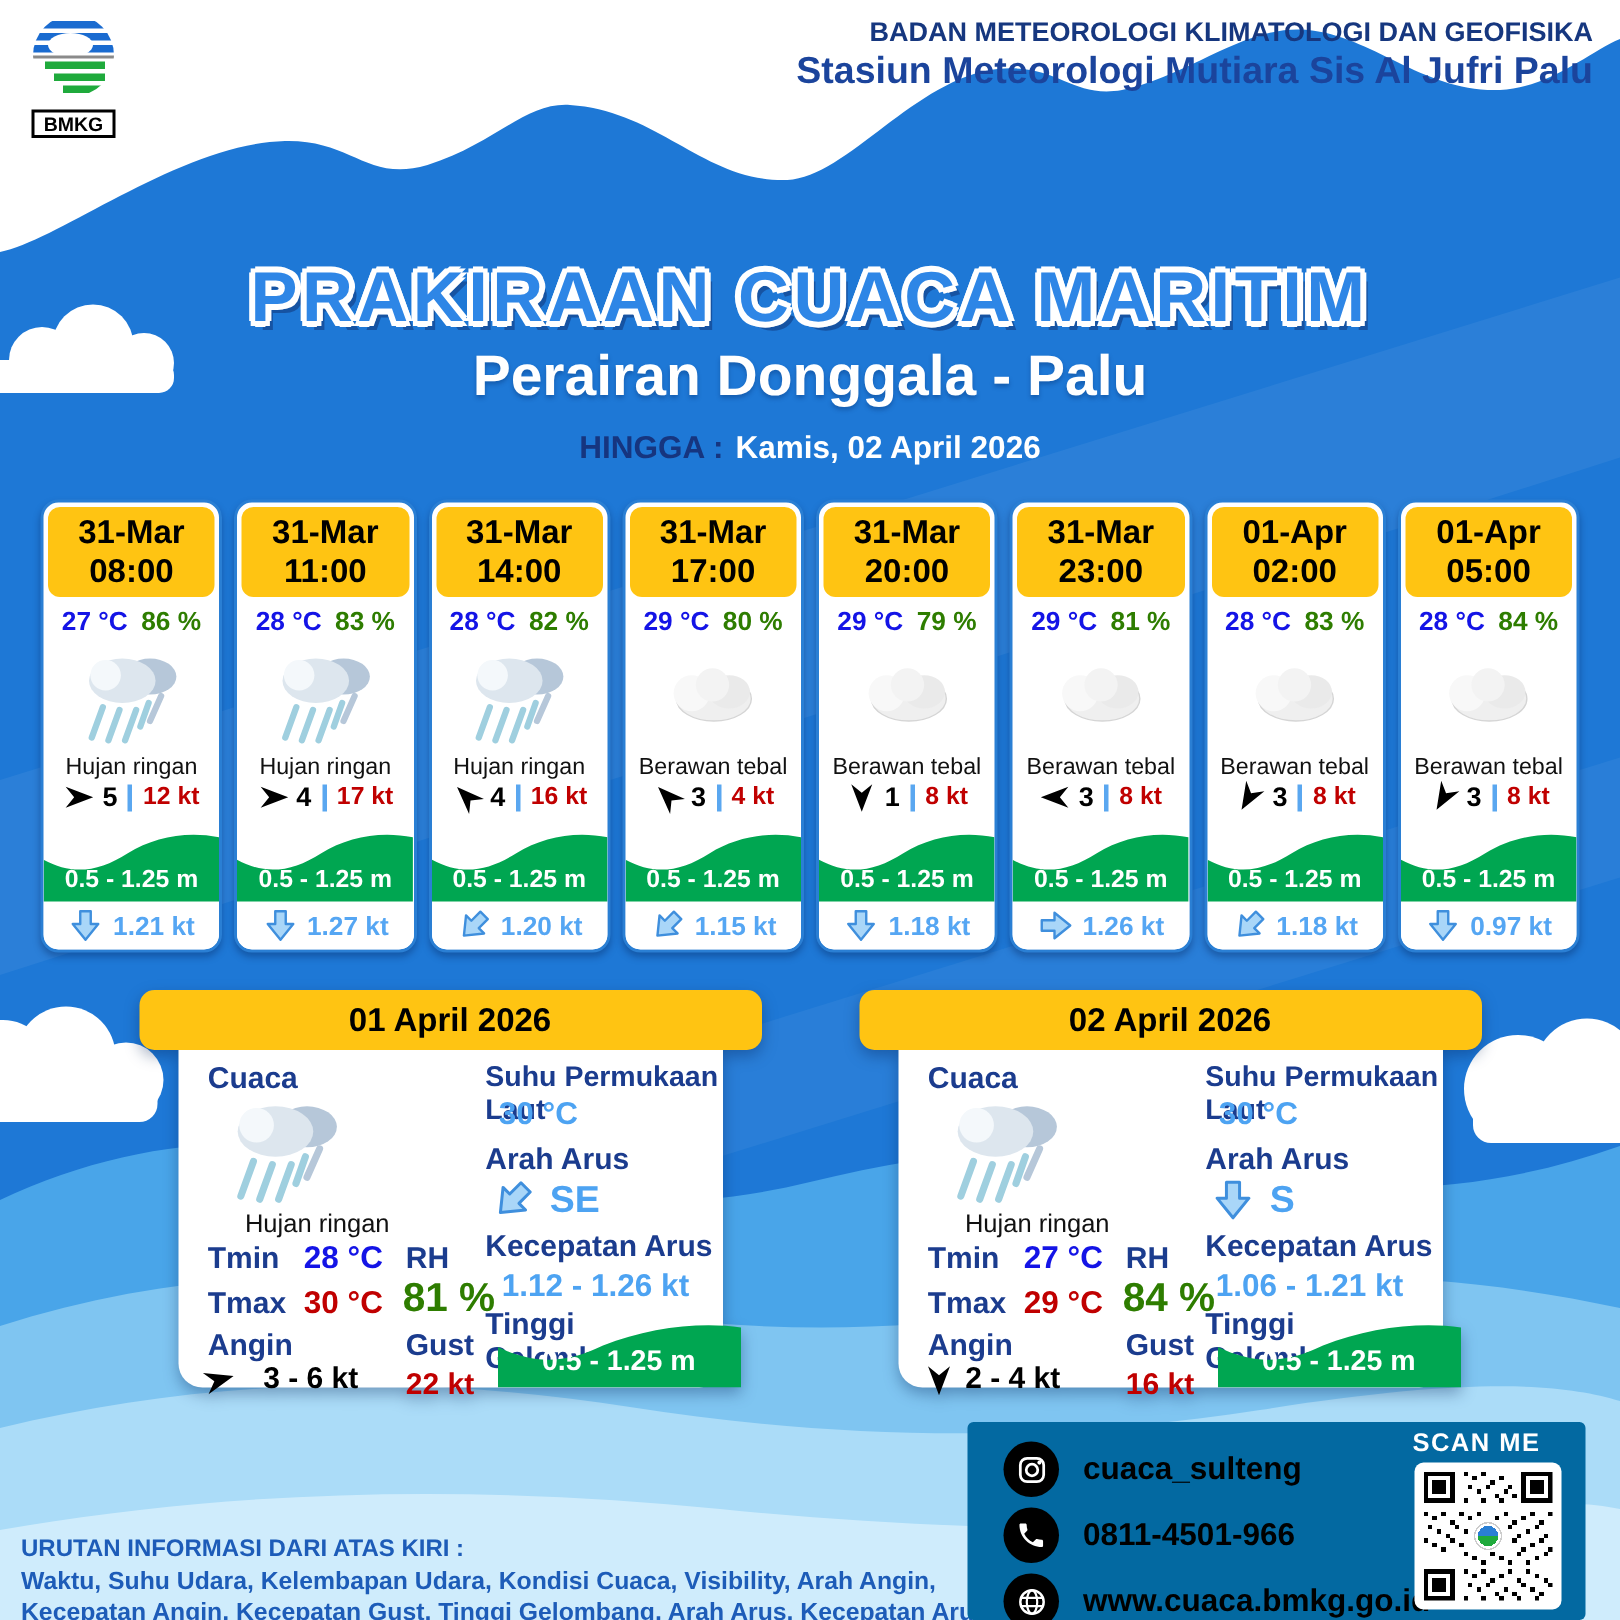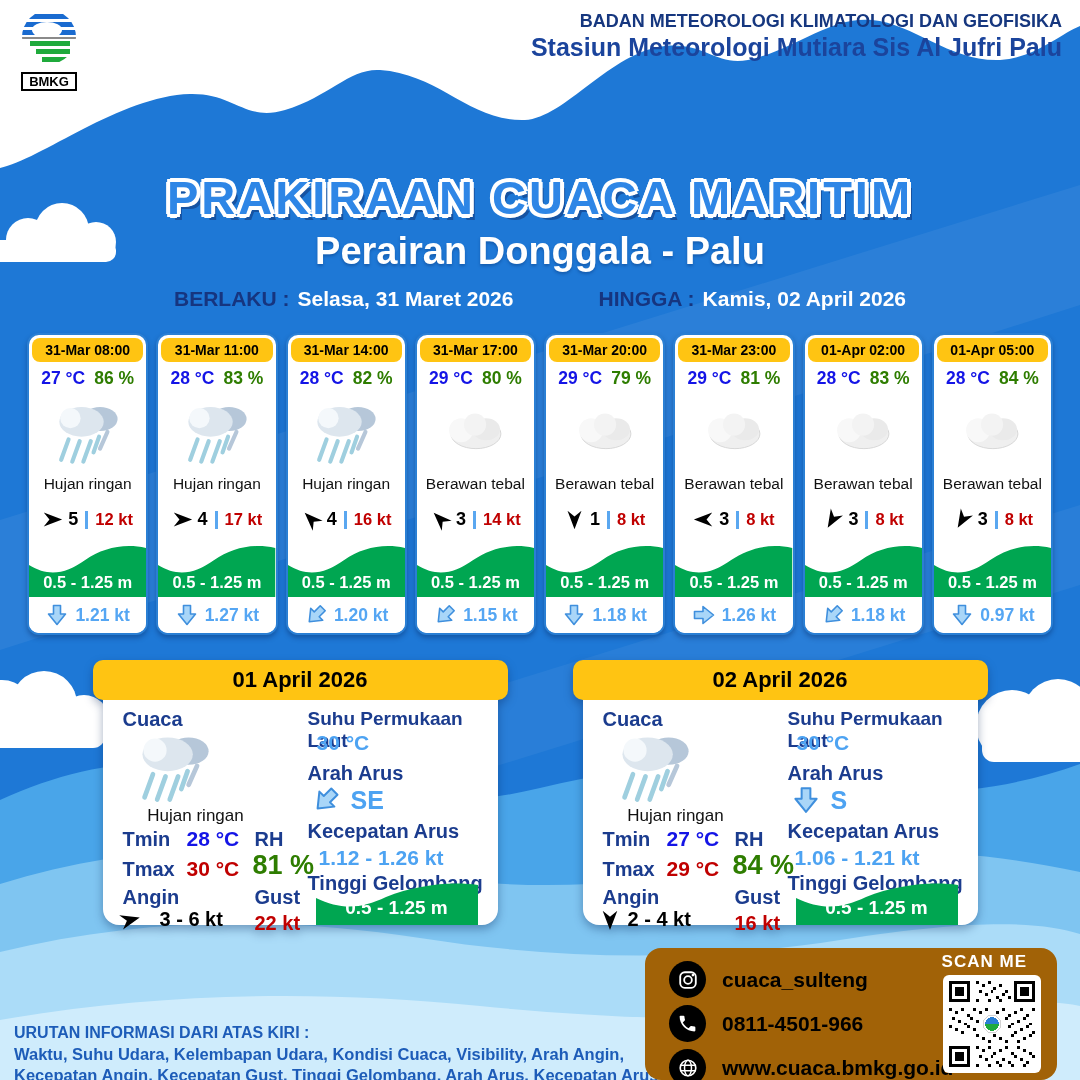--- a/index.html
+++ b/index.html
@@ -26,21 +26,21 @@
     font-size:21px;font-weight:bold;}
   #valid-row .vlabel{color:#16357f;}
   #valid-row .vvalue{color:#fff;margin-left:8px;}
   .vpair{display:flex;}
 
   
   #hcards{left:27px;top:333px;width:1026px;display:flex;gap:8px;}
   .hcard{flex:1;background:#fff;border:2px solid #2a7fd4;border-radius:12px;height:298px;
     display:flex;flex-direction:column;overflow:hidden;box-shadow:0 3px 5px rgba(0,30,80,.35);}
   .hcard-header{background:#ffc412;border-radius:8px;margin:3px 3px 0;text-align:center;
-    font-weight:bold;font-size:14px;color:#000;padding:4px 0;}
+    font-weight:bold;font-size:22px;color:#000;padding:4px 0;}
   .temp-row{display:flex;justify-content:center;gap:9px;margin-top:6px;
     font-weight:bold;font-size:17.5px;}
   .temp-row .t{color:#1414e6;}
   .temp-row .h{color:#2e7d00;}
   .icon-box{height:82px;display:flex;align-items:center;justify-content:center;margin-top:2px;}
   .hdesc{text-align:center;font-size:15.5px;color:#111;margin-top:2px;}
   .wind-row{margin-top:auto;display:flex;align-items:center;justify-content:center;gap:5px;margin-bottom:3px;}
   .wind-row .vis{font-weight:bold;font-size:18px;color:#000;}
   .wind-row .bar{width:3px;height:18px;background:#5aa7f0;margin:0 2px;}
   .wind-row .wspd{font-weight:bold;font-size:16.5px;color:#c00000;white-space:nowrap;}
@@ -51,42 +51,42 @@
     color:#fff;font-weight:bold;font-size:16.5px;}
   .cur-row{height:36px;display:flex;align-items:center;justify-content:center;gap:6px;background:#fff;}
   .cur-arrow{width:24px;height:24px;}
   .cur-val{color:#55a6f3;font-weight:bold;font-size:17.5px;}
 
   
   #dcards{left:0;top:660px;width:1080px;display:flex;justify-content:center;gap:65px;}
   .dcard{width:415px;position:relative;filter:drop-shadow(0 4px 5px rgba(0,30,80,.35));}
   .dcard-header{background:#ffc412;border-radius:10px;height:40px;text-align:center;
     font-weight:bold;font-size:22px;color:#000;line-height:40px;}
-  .dbody{position:relative;margin:0 10px;height:225px;background:#fff;border-radius:0 0 16px 16px;}
+  .dbody{position:relative;margin:0 26px;height:225px;background:#fff;border-radius:0 0 16px 16px;}
   .dbody .abs{position:absolute;}
   .nlabel{color:#1b3c8e;font-weight:bold;font-size:20px;}
   .nlabel.small{font-size:19px;}
   .d-desc{font-size:17px;color:#111;}
   .val-blue{color:#1414e6;font-weight:bold;font-size:21px;}
   .val-red{color:#c00000;font-weight:bold;font-size:21px;}
   .val-green{color:#2e7d00;font-weight:bold;font-size:27px;}
   .val-lblue{color:#4da3f2;font-weight:bold;font-size:21px;}
   .d-windrow{display:flex;align-items:center;gap:7px;font-weight:bold;font-size:20px;color:#000;}
   .d-arrowrow{display:flex;align-items:center;gap:10px;}
   .d-dir{color:#4da3f2;font-weight:bold;font-size:25px;}
   .d-wave{position:absolute;}
   .d-wave svg{position:absolute;inset:0;width:100%;height:100%;}
   .d-wave .wtxt{position:absolute;left:0;bottom:6px;width:100%;text-align:center;
     color:#fff;font-weight:bold;font-size:19px;}
 
   
   #order-block{left:14px;top:1022px;color:#1d5cb8;font-weight:bold;}
   #order-block .o1{font-size:16px;line-height:22px;}
   #order-block .o2{font-size:16.5px;line-height:21px;}
-  #contact{left:645px;top:948px;width:412px;height:132px;background:#a16207;border-radius:16px;}
+  #contact{left:645px;top:948px;width:412px;height:132px;background:#0369a1;border-radius:4px;}
   .crow{position:absolute;left:24px;display:flex;align-items:center;gap:16px;}
   .cicon{width:37px;height:37px;border-radius:50%;background:#000;display:flex;
     align-items:center;justify-content:center;flex:0 0 auto;}
   .ctext{color:#000;font-weight:bold;font-size:21px;}
   #scanme{position:absolute;right:30px;top:4px;color:#fff;font-weight:bold;font-size:17px;letter-spacing:1px;}
   #qrbox{position:absolute;right:16px;top:27px;width:98px;height:98px;background:#fff;border-radius:6px;
     display:flex;align-items:center;justify-content:center;}
   #qrbox svg{width:86px;height:86px;}
 </style>
 </head>
@@ -155,24 +155,20 @@
   <div class="layer" id="agency">
     <div class="l1">BADAN METEOROLOGI KLIMATOLOGI DAN GEOFISIKA</div>
     <div class="l2">Stasiun Meteorologi Mutiara Sis Al Jufri Palu</div>
   </div>
 
   <div class="layer" id="main-title">PRAKIRAAN CUACA MARITIM</div>
   <div class="layer" id="subtitle">Perairan Donggala - Palu</div>
 
   <div class="layer" id="valid-row">
     <div class="vpair">
-      <span class="vlabel">BERLAKU :</span>
-      <span class="vvalue">Selasa, 31 Maret 2026</span>
-    </div>
-    <div class="vpair">
       <span class="vlabel">HINGGA :</span>
       <span class="vvalue">Kamis, 02 April 2026</span>
     </div>
   </div>
 
   <div class="layer" id="hcards">
 
       <div class="hcard">
         <div class="hcard-header">31-Mar 08:00</div>
         <div class="temp-row">
@@ -314,21 +310,21 @@
             <circle cx="40" cy="32" r="12" fill="#f3f3f3"></circle>
           </svg>
         </div>
         <div class="hdesc">Berawan tebal</div>
         <div class="wind-row">
           <svg class="wind-arrow" viewBox="0 0 24 24" style="transform: rotate(-135deg);">
             <polygon points="2,4 23,12 2,20 8.5,12" fill="#000"></polygon>
           </svg>
           <span class="vis">3</span>
           <span class="bar"></span>
-          <span class="wspd">14 kt</span>
+          <span class="wspd">4 kt</span>
         </div>
         <div class="wave-box">
           <svg viewBox="0 0 121 64" preserveAspectRatio="none">
             <path d="M0,32 C20,44 38,41 58,27 C76,15 98,10 121,15 L121,64 L0,64 Z" fill="#00a651"></path>
           </svg>
           <span class="wtxt">0.5 - 1.25 m</span>
         </div>
         <div class="cur-row">
           <svg class="cur-arrow" viewBox="0 0 24 24" style="transform: rotate(45deg);">
             <polygon points="8.5,2.5 15.5,2.5 15.5,11 20.5,11 12,21.5 3.5,11 8.5,11" fill="#a9d6f8" stroke="#3f8fdd" stroke-width="1.6" stroke-linejoin="round"></polygon>

